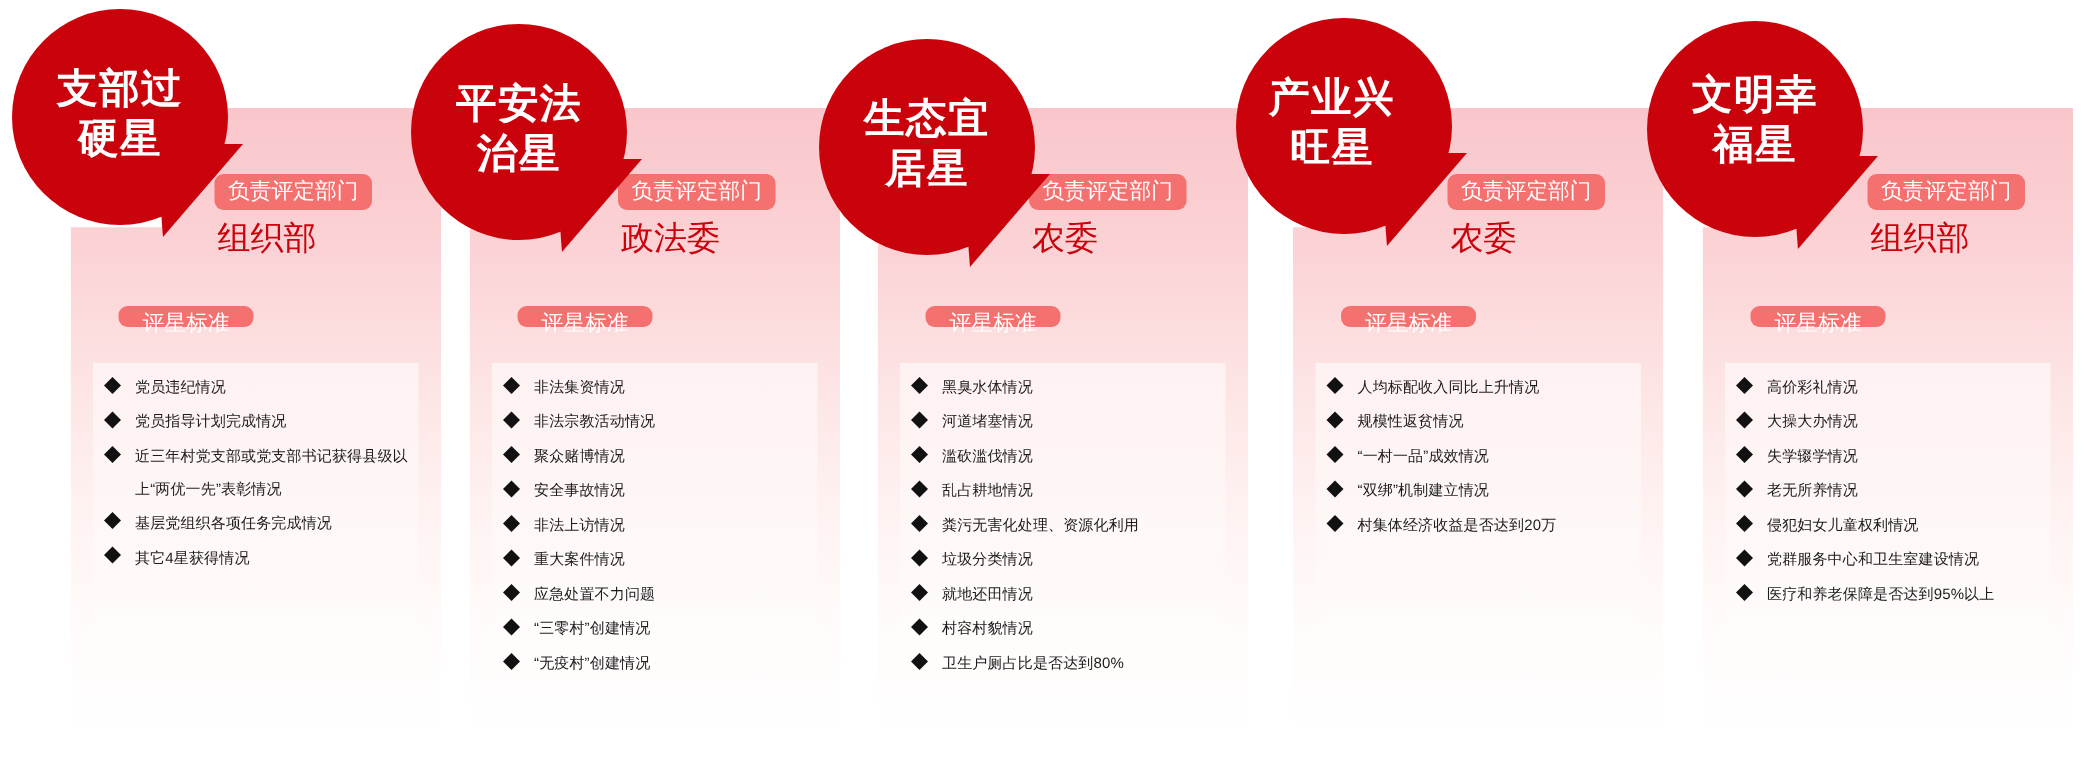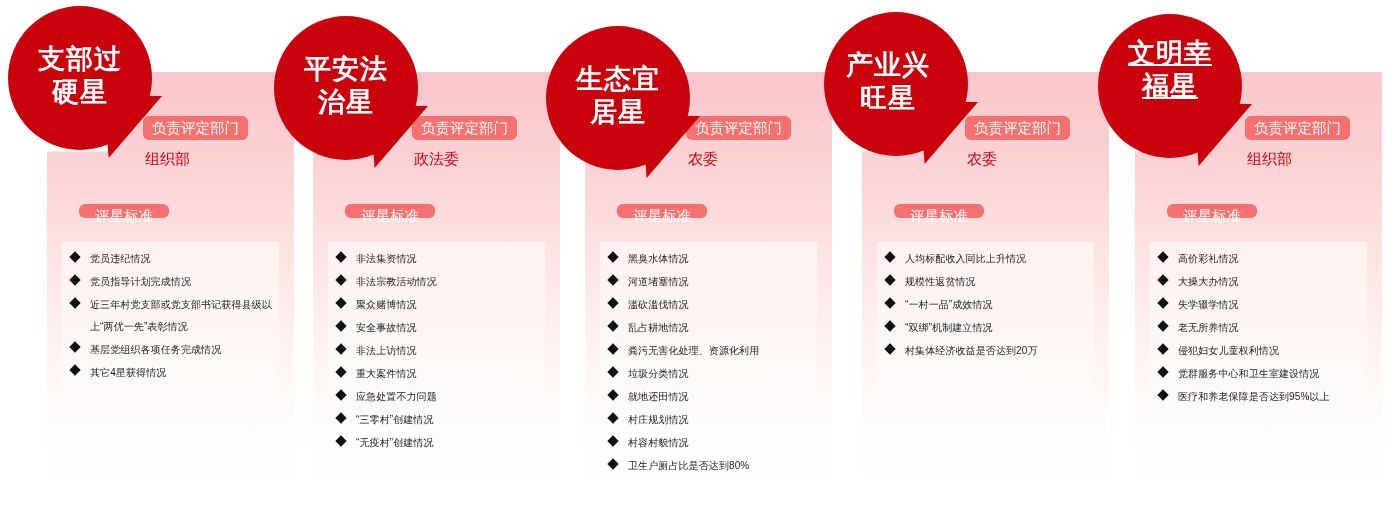--- a/index.html
+++ b/index.html
@@ -81,21 +81,21 @@
     font-size: 14.5px;
     line-height: 24px;
     height: 24px;
     padding: 0 9px;
     border-radius: 6px;
     white-space: nowrap;
   }
   .dept-name {
     position: absolute;
     color: #c9020b;
-    font-size: 15px;
+    font-size: 22px;
     line-height: 22px;
     white-space: nowrap;
   }
 
   
   .crit-badge {
     position: absolute;
     left: 32px;
     top: 132px;
     background: #f4716f;
@@ -202,21 +202,20 @@
         <div class="crit-badge">评星标准</div>
         <div class="list-panel">
           <ul class="crit-list">
             <li><span class="dia"></span><span>黑臭水体情况</span></li>
             <li><span class="dia"></span><span>河道堵塞情况</span></li>
             <li><span class="dia"></span><span>滥砍滥伐情况</span></li>
             <li><span class="dia"></span><span>乱占耕地情况</span></li>
             <li><span class="dia"></span><span>粪污无害化处理、资源化利用</span></li>
             <li><span class="dia"></span><span>垃圾分类情况</span></li>
             <li><span class="dia"></span><span>就地还田情况</span></li>
-            <li><span class="dia"></span><span>村庄规划情况</span></li>
             <li><span class="dia"></span><span>村容村貌情况</span></li>
             <li><span class="dia"></span><span>卫生户厕占比是否达到80%</span></li>
           </ul>
         </div>
       </div>
     </div>
     <div class="balloon" style="left: 546px; top: 26px;"></div>
     <div class="balloon-title" style="left: 546px; top: 63px;">
       <div>生态宜</div>
       <div>居星</div>
@@ -256,17 +255,17 @@
             <li><span class="dia"></span><span>失学辍学情况</span></li>
             <li><span class="dia"></span><span>老无所养情况</span></li>
             <li><span class="dia"></span><span>侵犯妇女儿童权利情况</span></li>
             <li><span class="dia"></span><span>党群服务中心和卫生室建设情况</span></li>
             <li><span class="dia"></span><span>医疗和养老保障是否达到95%以上</span></li>
           </ul>
         </div>
       </div>
     </div>
     <div class="balloon" style="left: 1098px; top: 14px;"></div>
-    <div class="balloon-title" style="left: 1098px; top: 37px; text-decoration: underline;">
+    <div class="balloon-title" style="left: 1098px; top: 47px;">
       <div>文明幸</div>
       <div>福星</div>
     </div>
   </div>
 
 </body></html>

